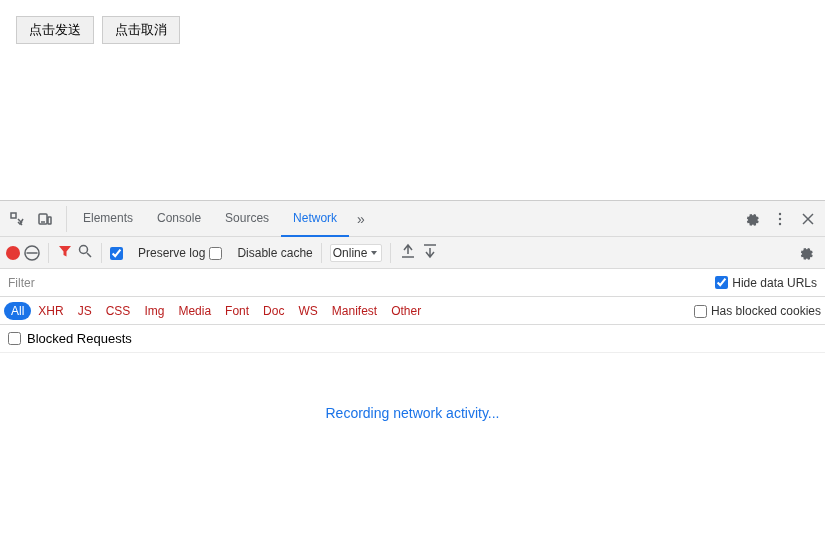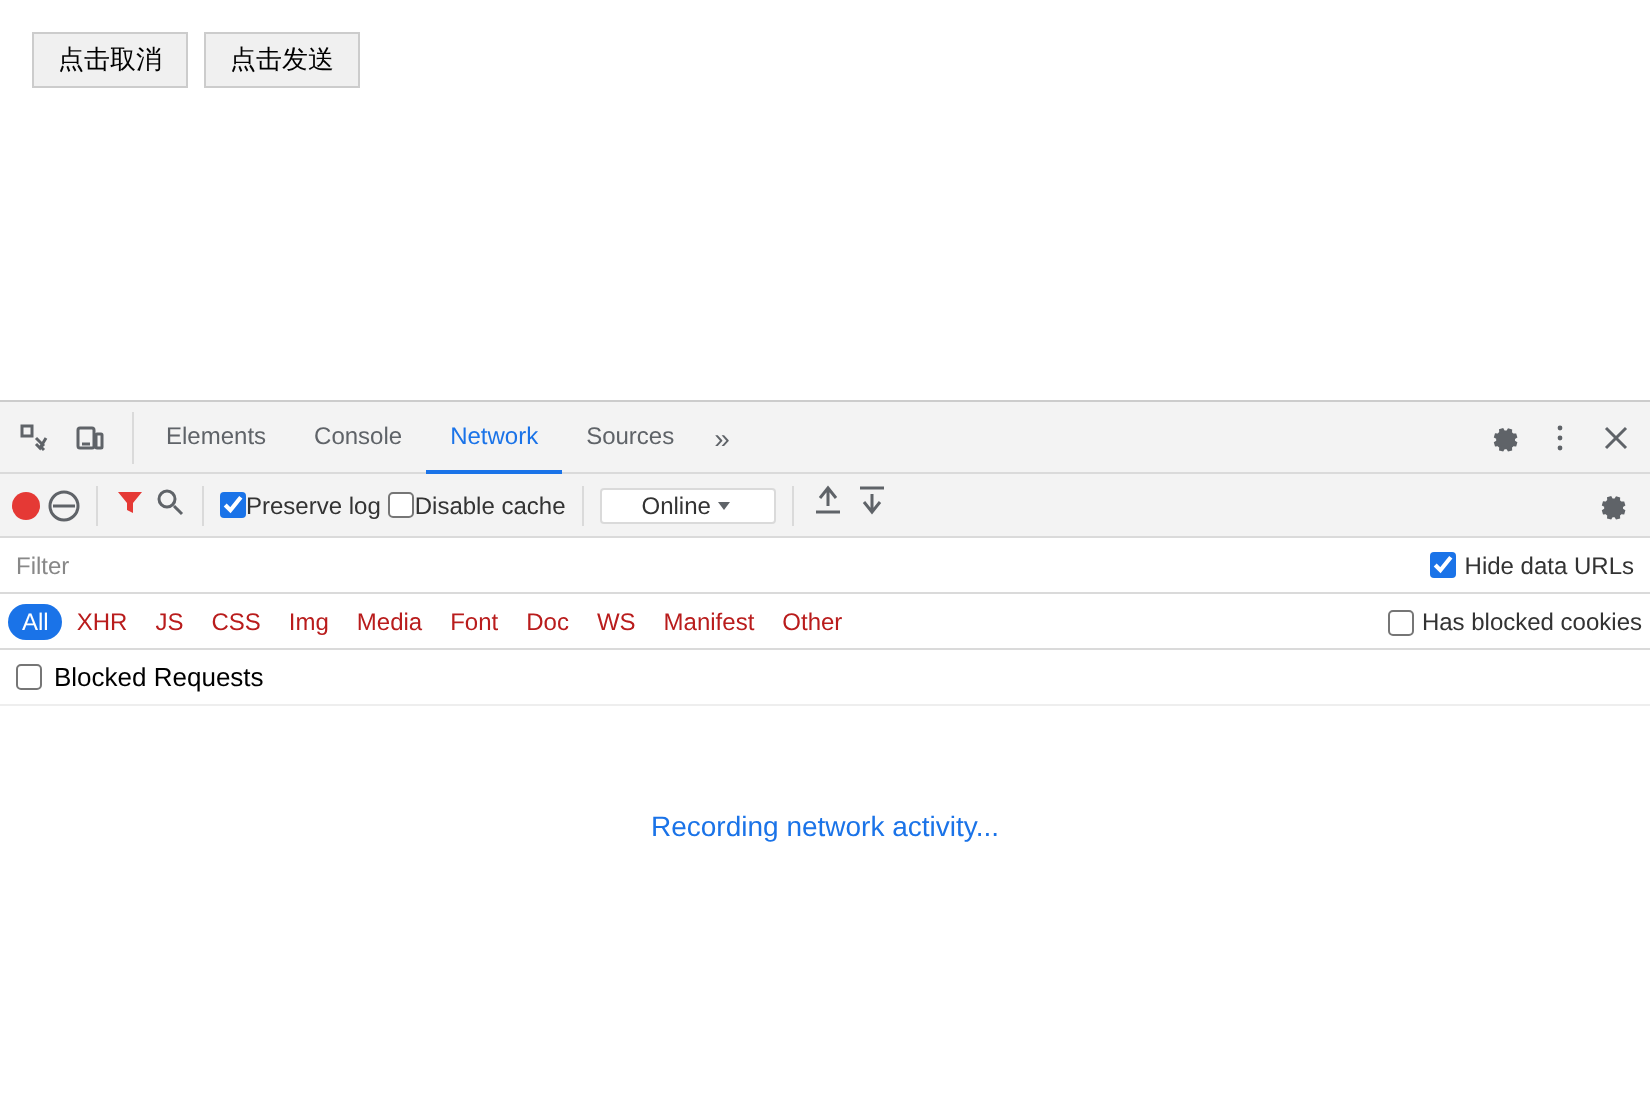--- a/index.html
+++ b/index.html
@@ -128,39 +128,39 @@
       font-size: 14px;
       cursor: pointer;
     }
     .search-icon-btn {
       color: #5f6368;
       font-size: 14px;
       cursor: pointer;
     }
     .checkbox-label {
       display: flex;
-      align-items: flex-start;
-      gap: 0;
+      align-items: flex-end;
+      gap: 15px;
       cursor: pointer;
       font-size: 12px;
       color: #333;
       white-space: nowrap;
     }
     .checkbox-label input[type="checkbox"] {
       accent-color: #1a73e8;
       width: 13px;
       height: 13px;
     }
     .online-select {
       display: flex;
       align-items: center;
       gap: 2px;
       border: 1px solid #dadada;
       border-radius: 2px;
-      padding: 1px 20px;
+      padding: 1px 2px;
       background: #fff;
       cursor: pointer;
       font-size: 12px;
       color: #333;
     }
     .upload-icon, .download-icon {
       font-size: 16px;
       color: #5f6368;
       cursor: pointer;
     }
@@ -270,22 +270,22 @@
     
     .svg-icon {
       width: 16px;
       height: 16px;
     }
   </style>
 </head>
 <body>
 
 <div class="page-area">
+  <button class="page-btn">点击发送</button>
   <button class="page-btn">点击取消</button>
-  <button class="page-btn">点击发送</button>
 </div>
 
 <div class="devtools">
 
   <div class="tabs-bar">
     <div class="tabs-icons">
       <button class="icon-btn" title="Inspect">
         <svg class="svg-icon" viewBox="0 0 16 16" fill="none" stroke="#5f6368" stroke-width="1.5">
           <rect x="2" y="2" width="5" height="5"></rect>
           <path d="M9 8l4 4m-2 0l2 2"></path>
@@ -300,25 +300,25 @@
         </svg>
       </button>
     </div>
 
     <div class="tab-item">
       <span>Elements</span>
     </div>
     <div class="tab-item">
       <span>Console</span>
     </div>
+    <div class="tab-item">
+      <span>Sources</span>
+    </div>
     <div class="tab-item active">
       <span>Network</span>
-    </div>
-    <div class="tab-item">
-      <span>Sources</span>
     </div>
     <div class="tabs-more">
       <span>»</span>
     </div>
 
     <div class="tabs-spacer"></div>
 
     <div class="tabs-right-icons">
       <button class="icon-btn" title="Settings">
         <svg class="svg-icon" viewBox="0 0 16 16" fill="#5f6368">

